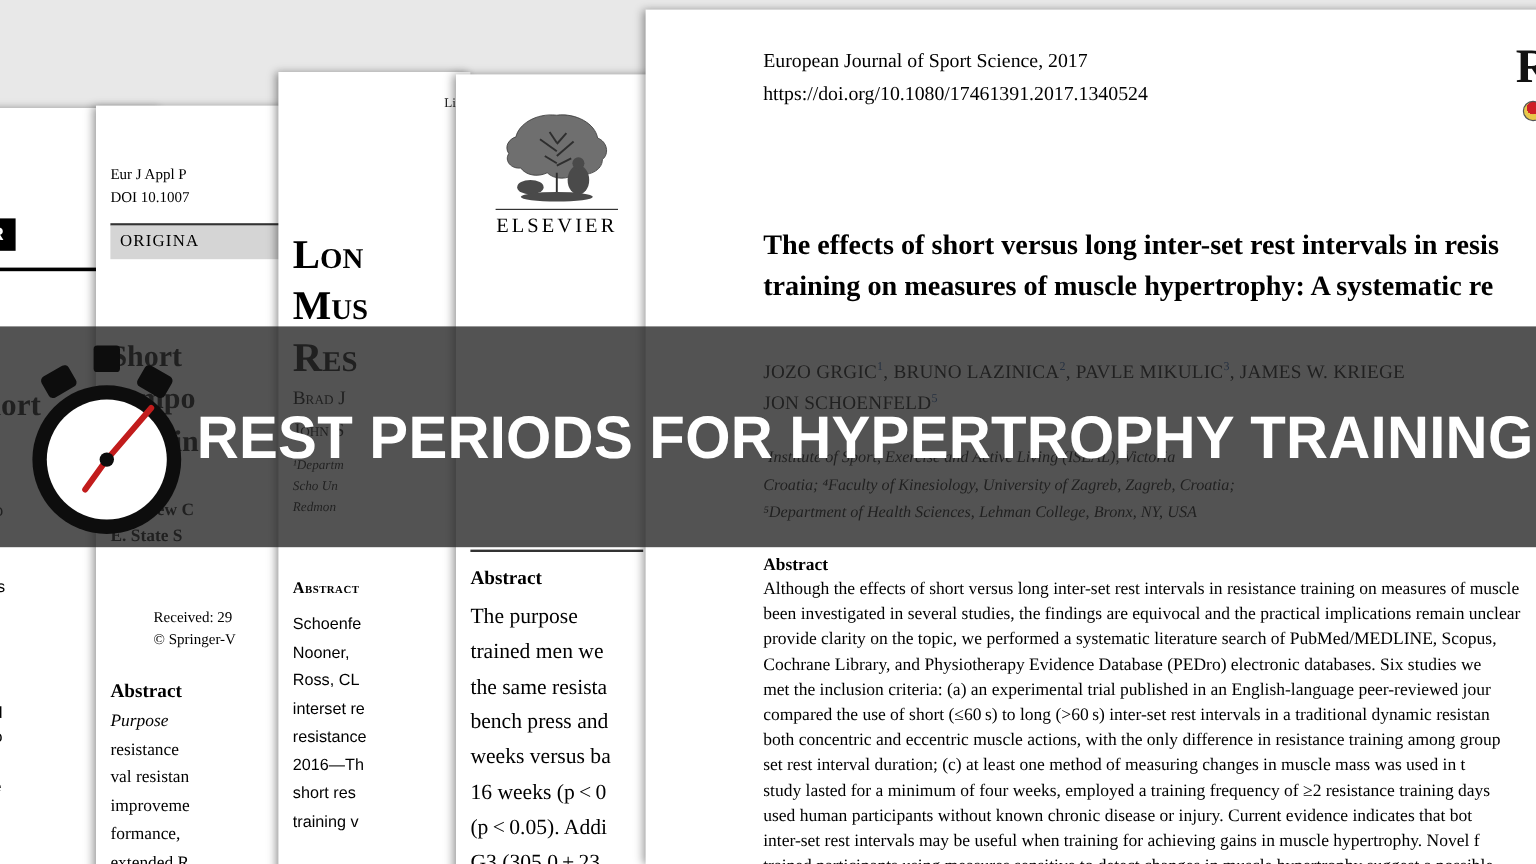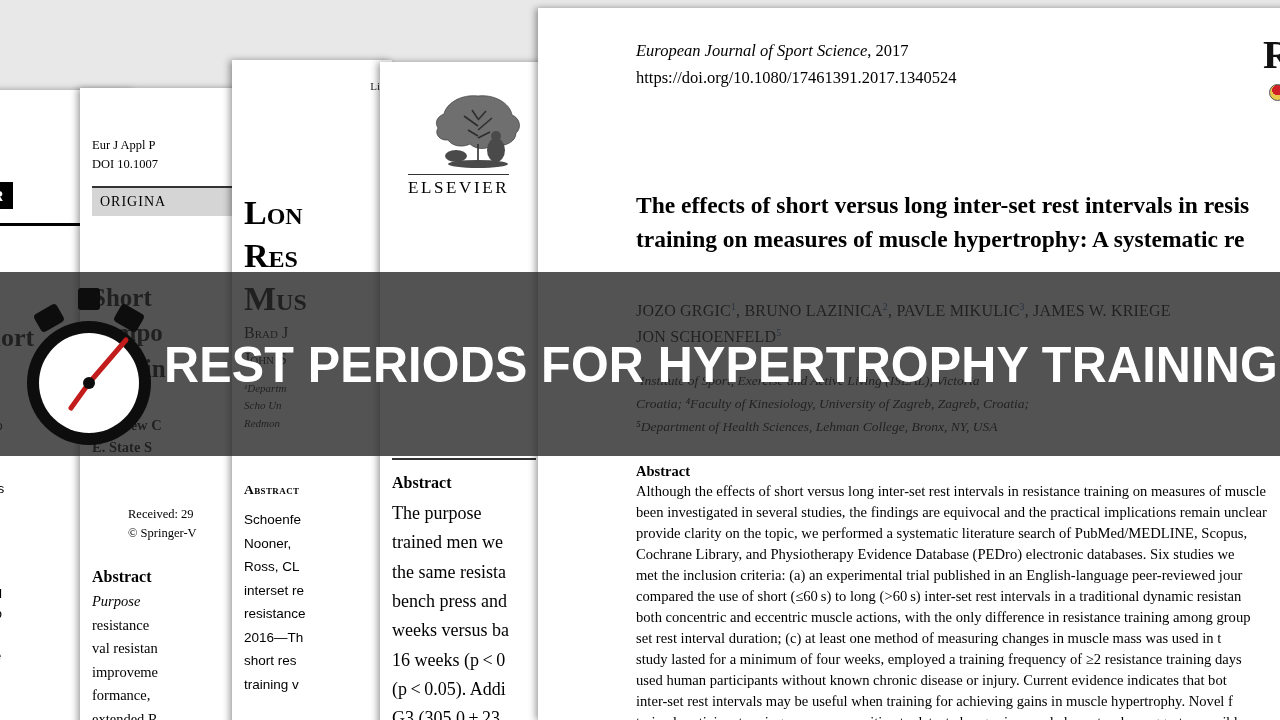--- a/index.html
+++ b/index.html
@@ -55,36 +55,36 @@
     font-variant: small-caps; letter-spacing: 0px; white-space: nowrap;
   }
   #paper3 .p3auth { font-size: 16px; font-variant: small-caps; line-height: 1.6; white-space: nowrap; }
   #paper3 .p3aff { font-size: 11px; font-style: italic; line-height: 1.6; margin-top: 8px; white-space: nowrap; }
   #paper3 .p3absh { font-weight: bold; font-size: 13.5px; font-variant: small-caps; margin-top: 50px; letter-spacing: 0.4px; }
   #paper3 .p3body { font-family: "Liberation Sans", sans-serif; font-size: 13.5px; line-height: 1.74; margin-top: 10px; }
   #paper3 .p3body div { white-space: nowrap; }
 
   
   #paper4 { left: 380px; top: 62px; width: 168px; height: 700px; }
-  #paper4 .elsevier { text-align: left; margin-top: 24px; padding-left: 28px; }
+  #paper4 .elsevier { text-align: center; margin-top: 24px; }
   #paper4 .elsevier svg { display: block; margin: 0 auto; }
   #paper4 .elswordmark {
     font-family: "Liberation Serif", serif; font-size: 17px; letter-spacing: 2.6px;
     border-top: 1.5px solid #333; padding-top: 3px; margin-top: 2px; display: inline-block;
   }
   #paper4 .p4rule { border-top: 2px solid #333; margin: 260px 12px 0 12px; }
   #paper4 .p4absh { font-weight: bold; font-size: 16px; margin-top: 14px; }
   #paper4 .p4body { font-size: 18px; line-height: 1.63; margin-top: 7px; text-align: justify; }
   #paper4 .p4body div { white-space: nowrap; }
 
   
   #paper5 { left: 538px; top: 8px; width: 760px; height: 712px; }
   #paper5 .inner { padding: 30px 0 0 98px; position: relative; }
   .j-head { font-size: 16.5px; line-height: 1.62; }
-  .j-head .jt { font-style: italic; }
+  .j-head .jt { }
   .art-title {
     font-weight: bold; font-size: 23.5px; line-height: 1.42; margin-top: 98px; white-space: nowrap;
   }
   .authors { font-size: 16px; font-variant: small-caps; line-height: 1.62; margin-top: 42px; letter-spacing: 0.2px; white-space: nowrap; }
   .authors sup { font-size: 10px; vertical-align: super; color: #1a4fa0; }
   .affil { font-size: 13.5px; font-style: italic; line-height: 1.7; margin-top: 20px; white-space: nowrap; }
   .abs-head { font-weight: bold; font-size: 14.5px; margin-top: 24px; }
   .abs-body { font-size: 14.6px; line-height: 1.44; text-align: justify; margin-top: 1px; width: 690px; }
   .abs-body div { white-space: nowrap; }
 
@@ -172,22 +172,22 @@
           <div>extended R</div>
         </div>
     </div>
   </div>
 
   <div class="paper" id="paper3">
     <div class="pad">
       <div class="p3top">Li</div>
       <div class="p3title">
           <div>Lon</div>
+          <div>Mus</div>
           <div>Res</div>
-          <div>Mus</div>
         </div>
       <div class="p3auth">
           <div>Brad J</div>
           <div>John S</div>
         </div>
       <div class="p3aff">
           <div>¹Departm</div>
           <div>Scho Un</div>
           <div>Redmon</div>
         </div>

